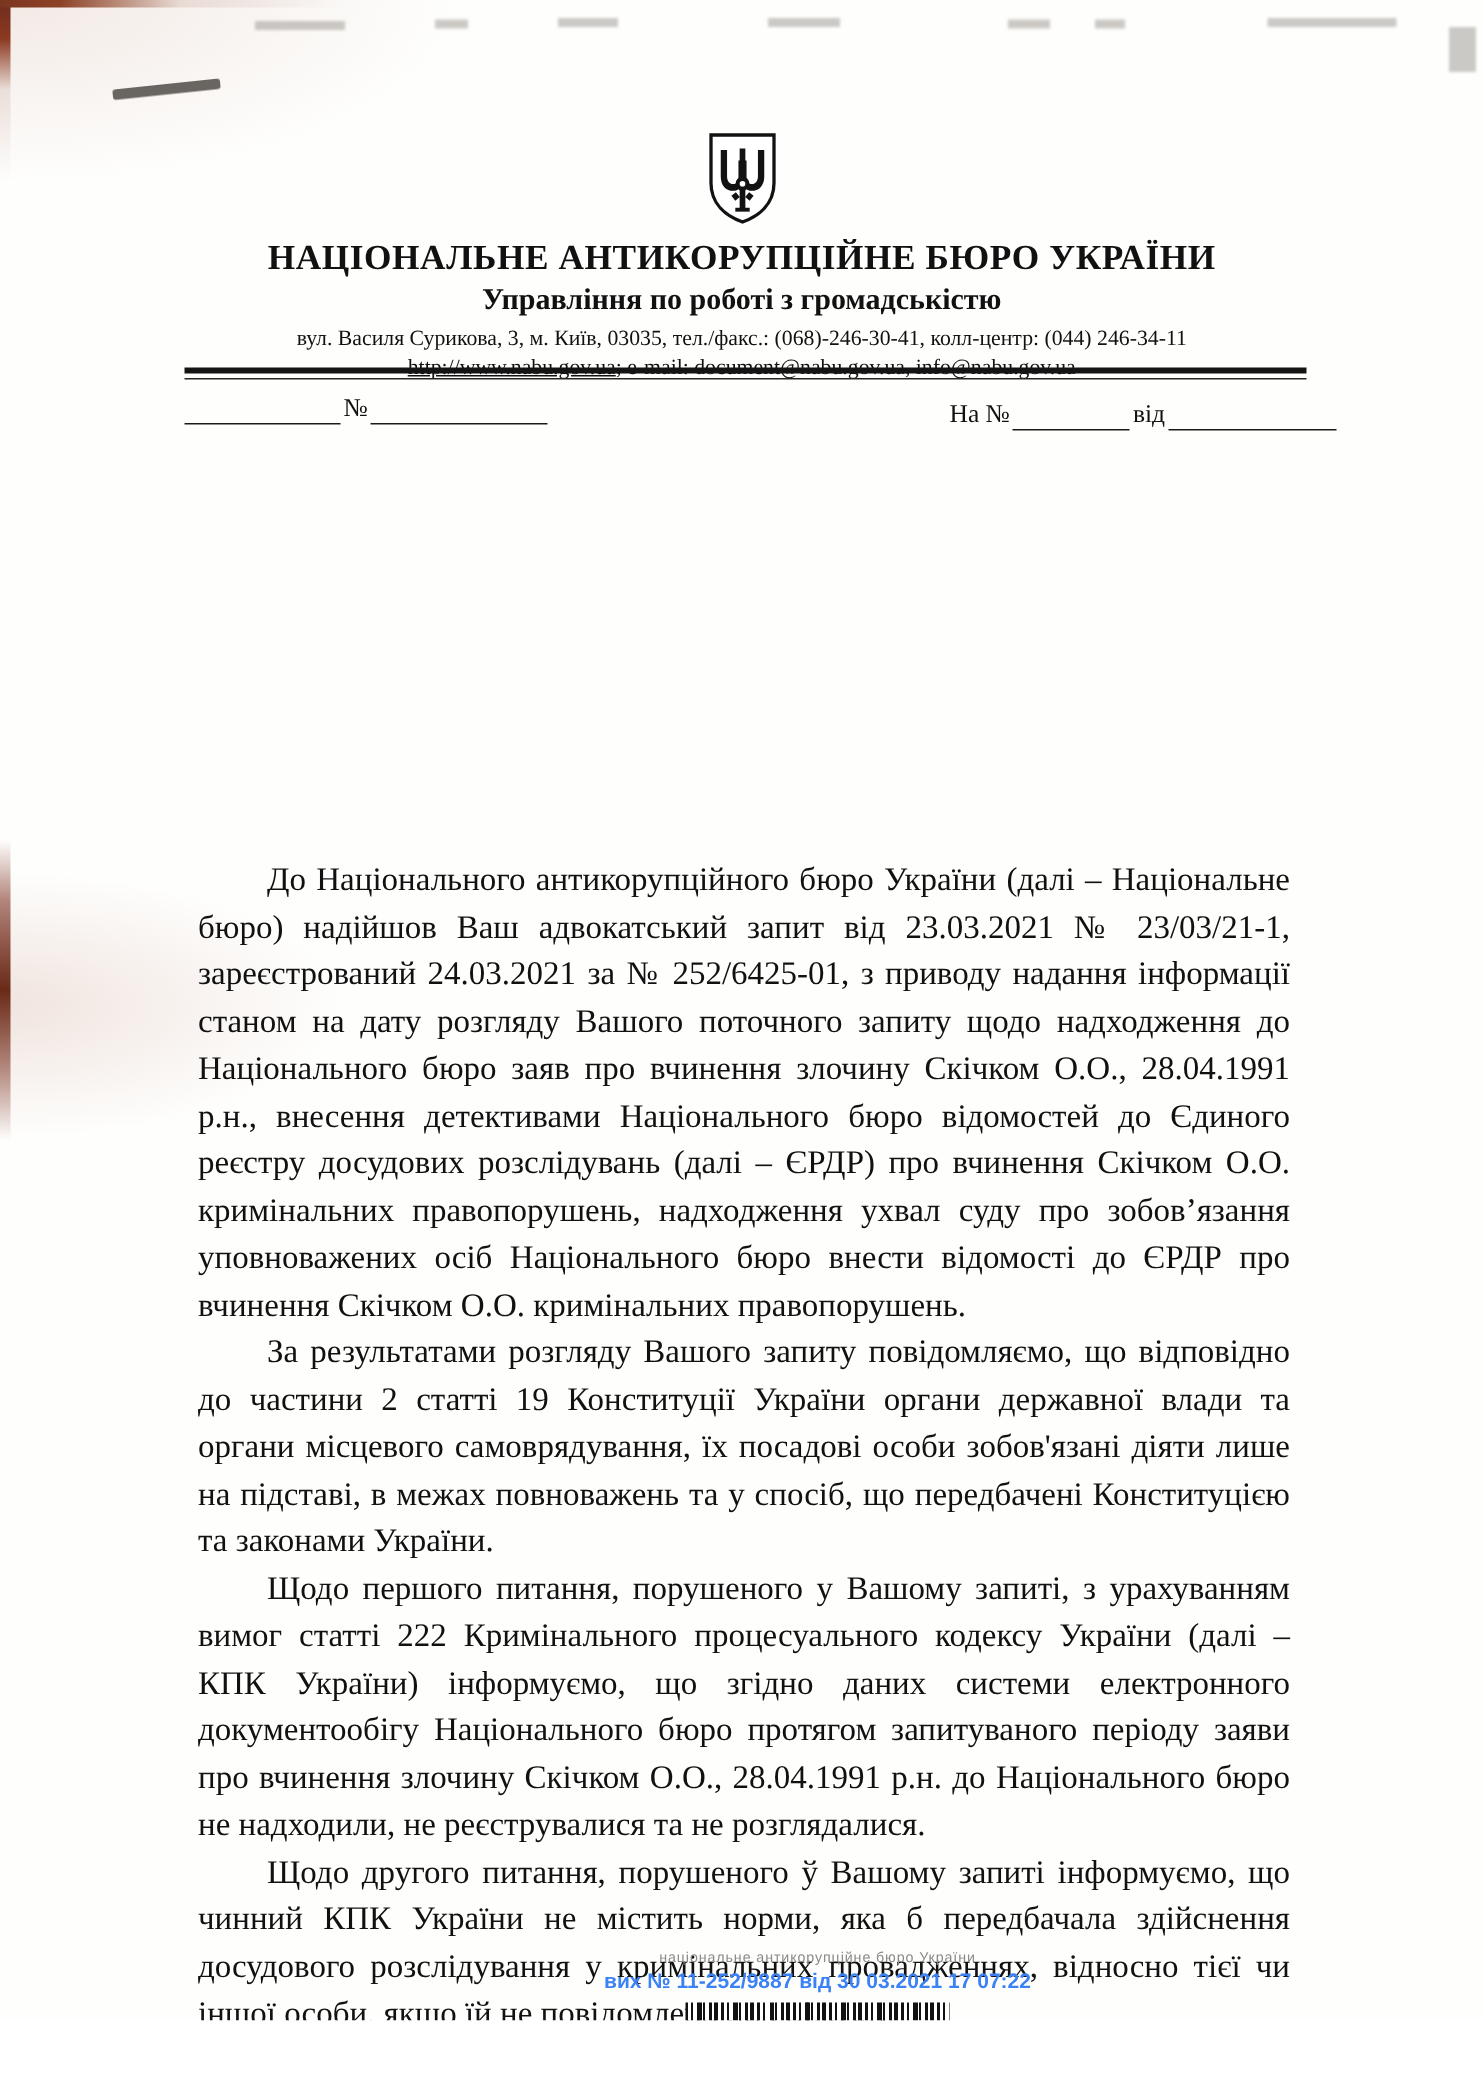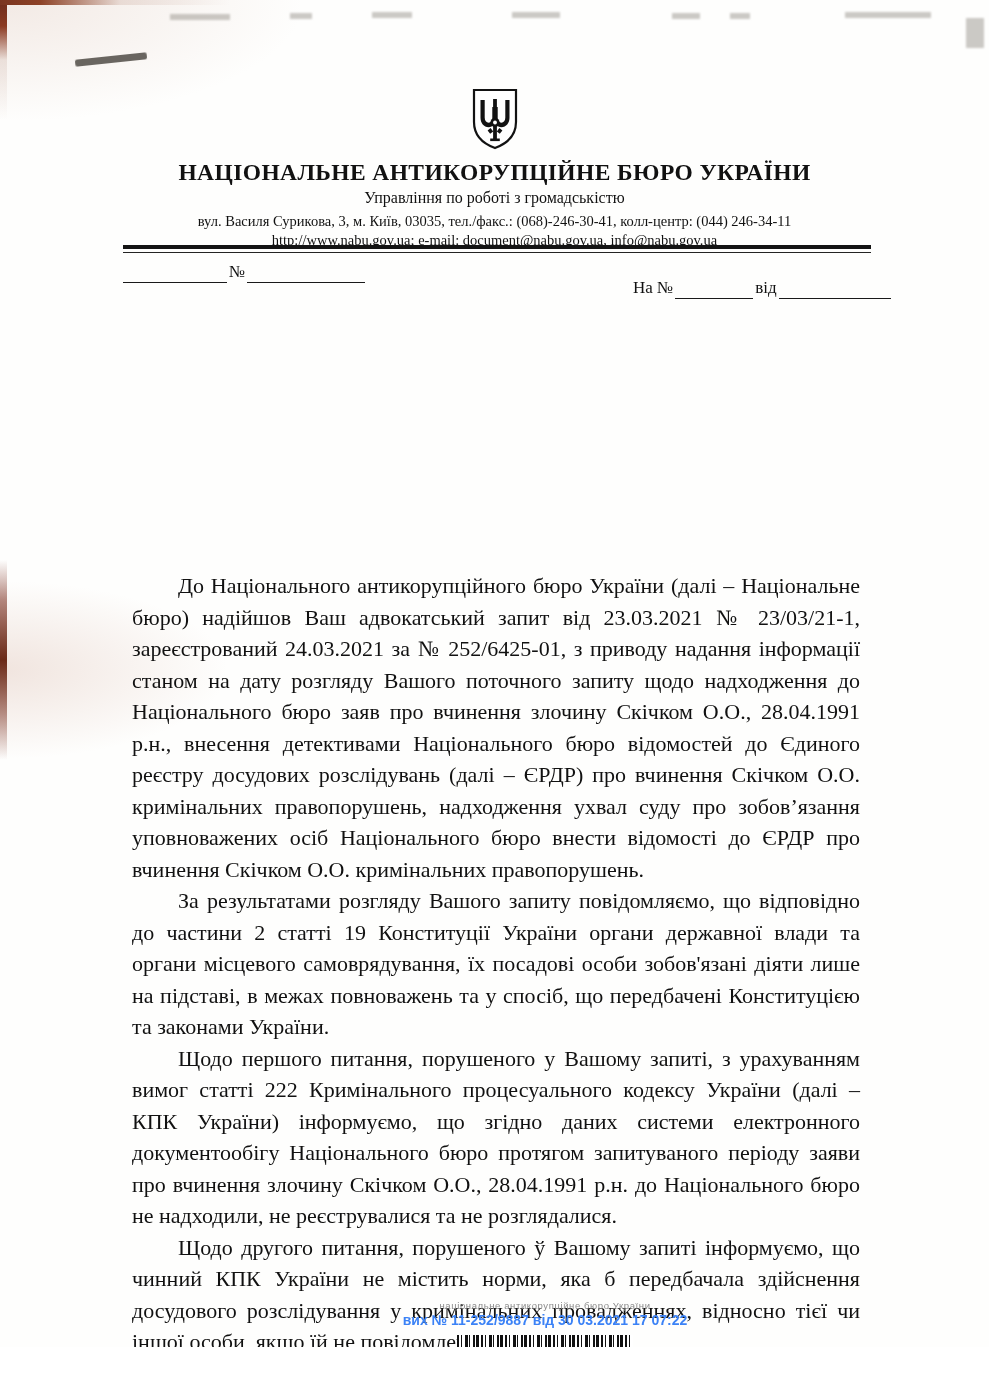--- a/index.html
+++ b/index.html
@@ -99,22 +99,22 @@
     height: 62px;
   }
   .org-title {
     font-size: 23.5px;
     font-weight: bold;
     letter-spacing: 0.4px;
     line-height: 1.1;
     white-space: nowrap;
   }
   .org-subtitle {
-    font-size: 16px;
-    font-weight: normal;
+    font-size: 20px;
+    font-weight: bold;
     margin-top: 3px;
     line-height: 1.15;
   }
   .org-address {
     font-size: 14.5px;
     margin-top: 5px;
     line-height: 1.3;
   }
   .org-web {
     font-size: 14.5px;
@@ -152,21 +152,21 @@
     display: flex;
     align-items: flex-end;
     white-space: nowrap;
   }
   .blank {
     display: inline-block;
     border-bottom: 1.6px solid #1a1a1a;
     height: 15px;
   }
   .ref-left { left: 0px; top: 0px; }
-  .ref-right { left: 508px; top: 16px; }
+  .ref-right { left: 508px; top: 4px; }
   .ref-lbl { padding: 0 2px 1px 2px; }
 
   
   .body-text {
     position: absolute;
     left: 132px; top: 570px;
     width: 728px;
     font-size: 22px;
     line-height: 31.5px;
     text-align: justify;

